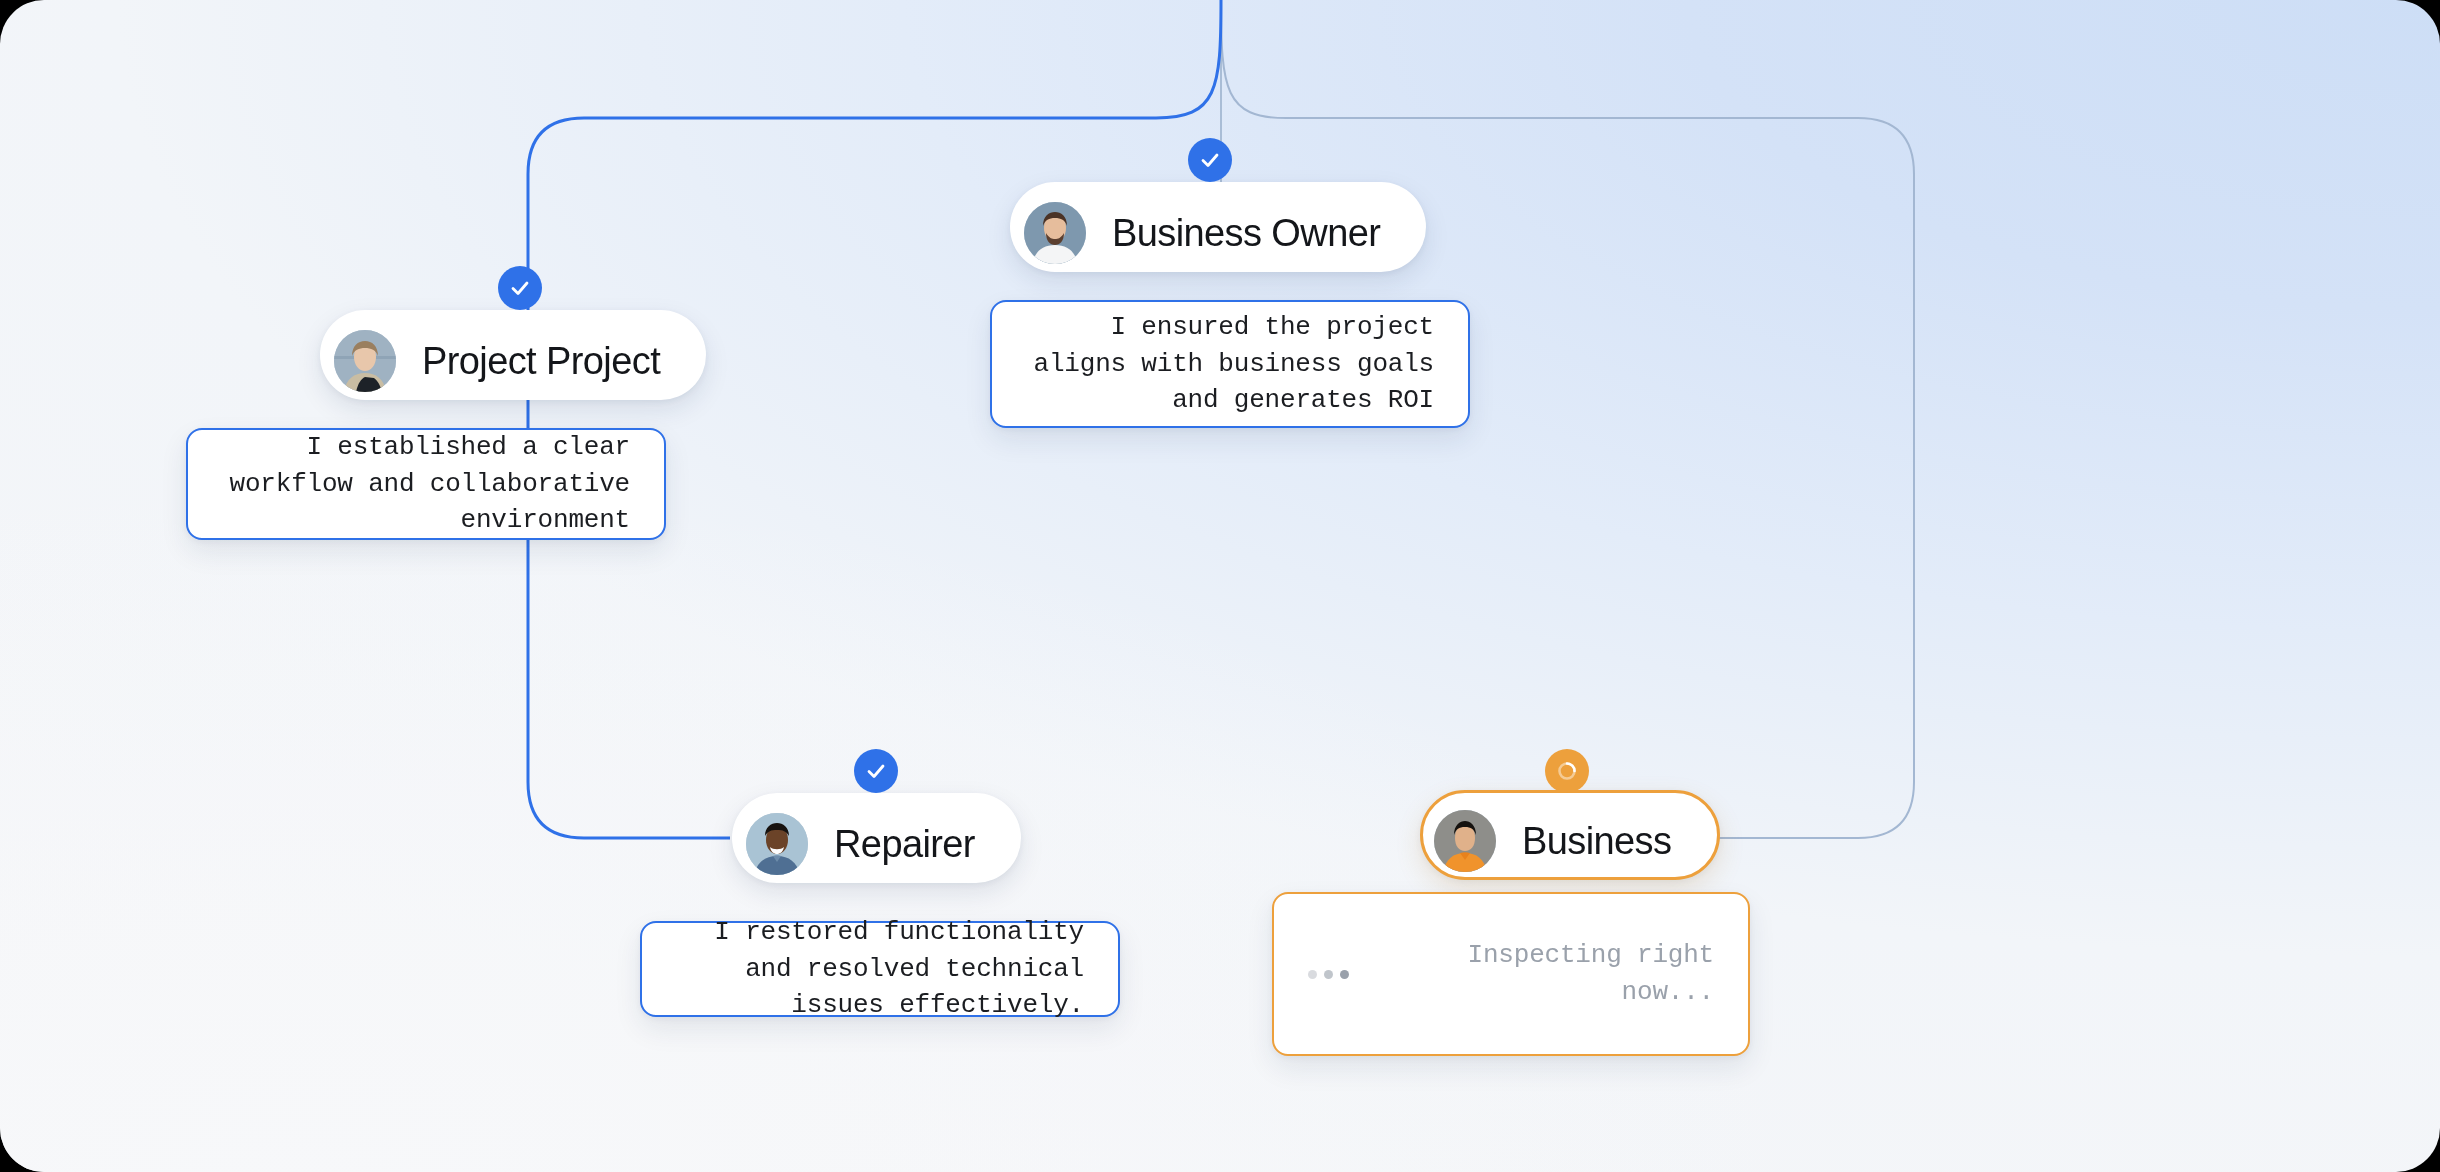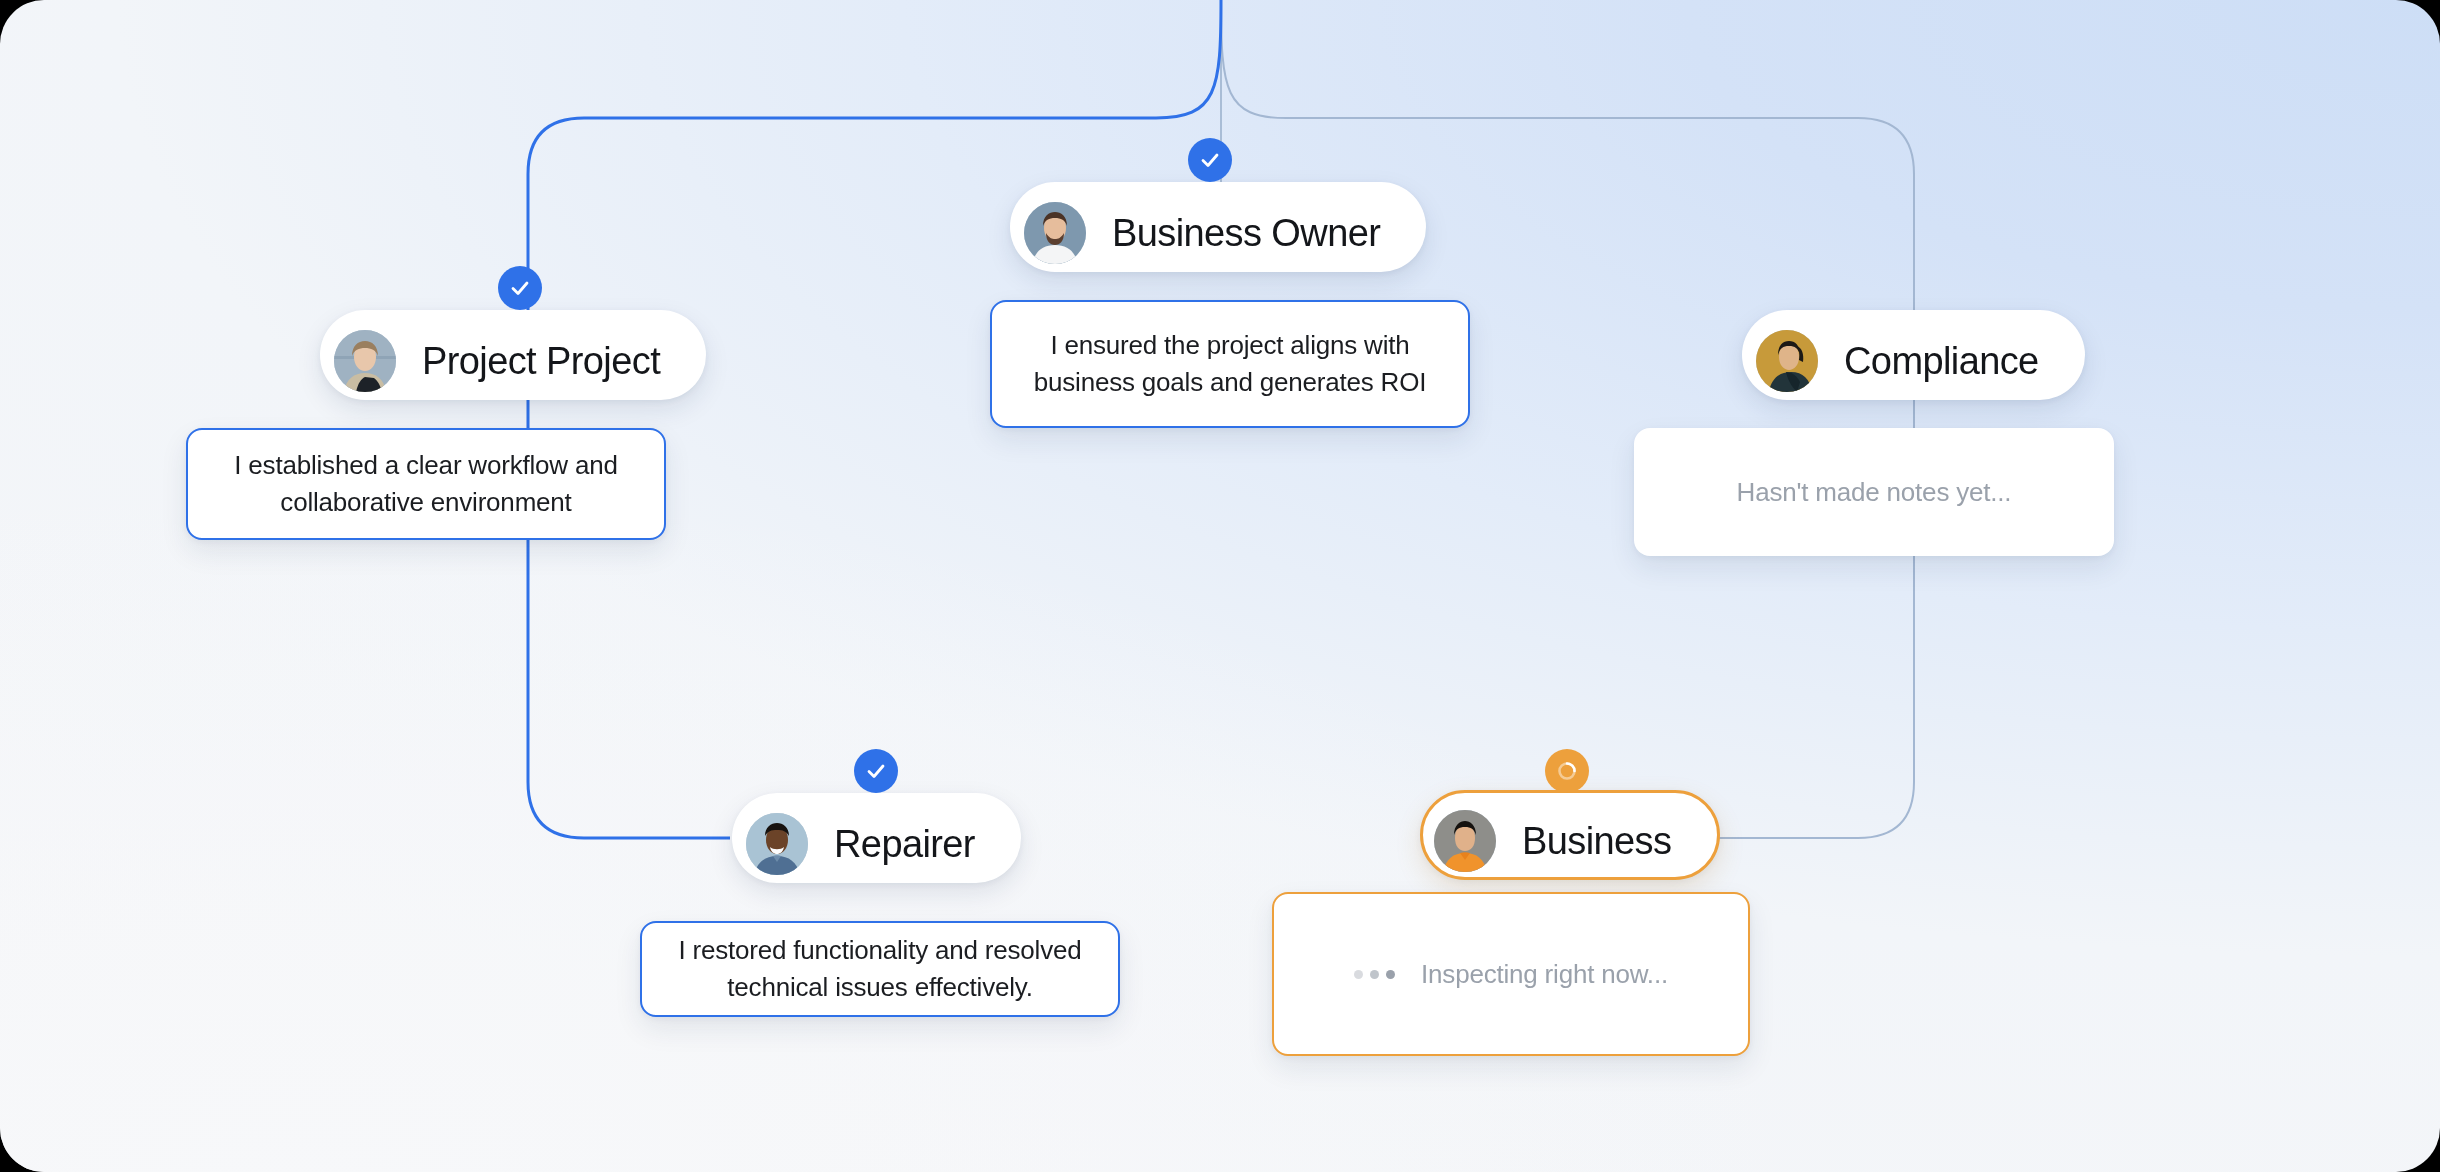--- a/index.html
+++ b/index.html
@@ -114,22 +114,23 @@
     z-index: 2;
   }
   .note.b-blue   { border: 2px solid #2f71e8; }
   .note.b-orange { border: 2px solid #eda03c; }
   .note.b-none   { border: 2px solid transparent; }
 
   .note-text {
     font-size: 26px;
     line-height: 1.42;
     color: #1b1d21;
-    text-align: center;
+    text-align: right;
     letter-spacing: -0.2px;
+    font-family: Liberation Mono, monospace;
   }
   .note-text.muted { color: #9aa1ab; }
 
   .note-row {
     display: flex;
     align-items: center;
     justify-content: center;
     gap: 26px;
   }
   .dots { display: flex; align-items: center; gap: 7px; }
@@ -218,38 +219,20 @@
           <path d="M8 62 c3-13 11-19 23-19 s20 6 23 19z" fill="#f4f5f6"></path>
         </svg>
       </div>
       <div class="pill-label">Business Owner</div>
     </div>
     <div class="note b-blue" style="left:-20px; top:118px; width:480px; height:128px;">
       <div class="note-text">I ensured the project aligns with business goals and generates ROI</div>
     </div>
   </div>
 
-  <div class="node" style="left:1742px; top:310px;">
-    <div class="pill">
-      <div class="avatar">
-        <svg viewBox="0 0 62 62">
-          <rect width="62" height="62" fill="#c79a3a"></rect>
-          <path d="M33 14 c7 0 10 6 10 13 0 8-5 13-10 13s-10-5-10-13c0-7 3-13 10-13z" fill="#dfb489"></path>
-          <path d="M22 25 c0-10 5-14 11-14 s11 4 11 14 c-2-7-5-9-11-9 s-9 2-11 9z" fill="#1c1916"></path>
-          <path d="M41 16 c5 2 7 8 6 16 l-4-2 c1-7 0-11-2-14z" fill="#1c1916"></path>
-          <path d="M13 62 c2-13 10-20 22-20 s19 7 21 20z" fill="#22343a"></path>
-          <path d="M30 42 c6 0 11 4 14 10 l-3 10 c-6-6-9-12-11-20z" fill="#16252b"></path>
-        </svg>
-      </div>
-      <div class="pill-label">Compliance</div>
-    </div>
-    <div class="note b-none" style="left:-108px; top:118px; width:480px; height:128px;">
-      <div class="note-text muted">Hasn't made notes yet...</div>
-    </div>
-  </div>
 
   <div class="node" style="left:732px; top:793px;">
     <div class="pill">
       <div class="badge done" style="left:122px;">
         <svg width="24" height="24" viewBox="0 0 24 24" fill="none">
           <path d="M5 12.5 L10 17.5 L19 7" stroke="#fff" stroke-width="2.8" stroke-linecap="round" stroke-linejoin="round"></path>
         </svg>
       </div>
       <div class="avatar">
         <svg viewBox="0 0 62 62">

